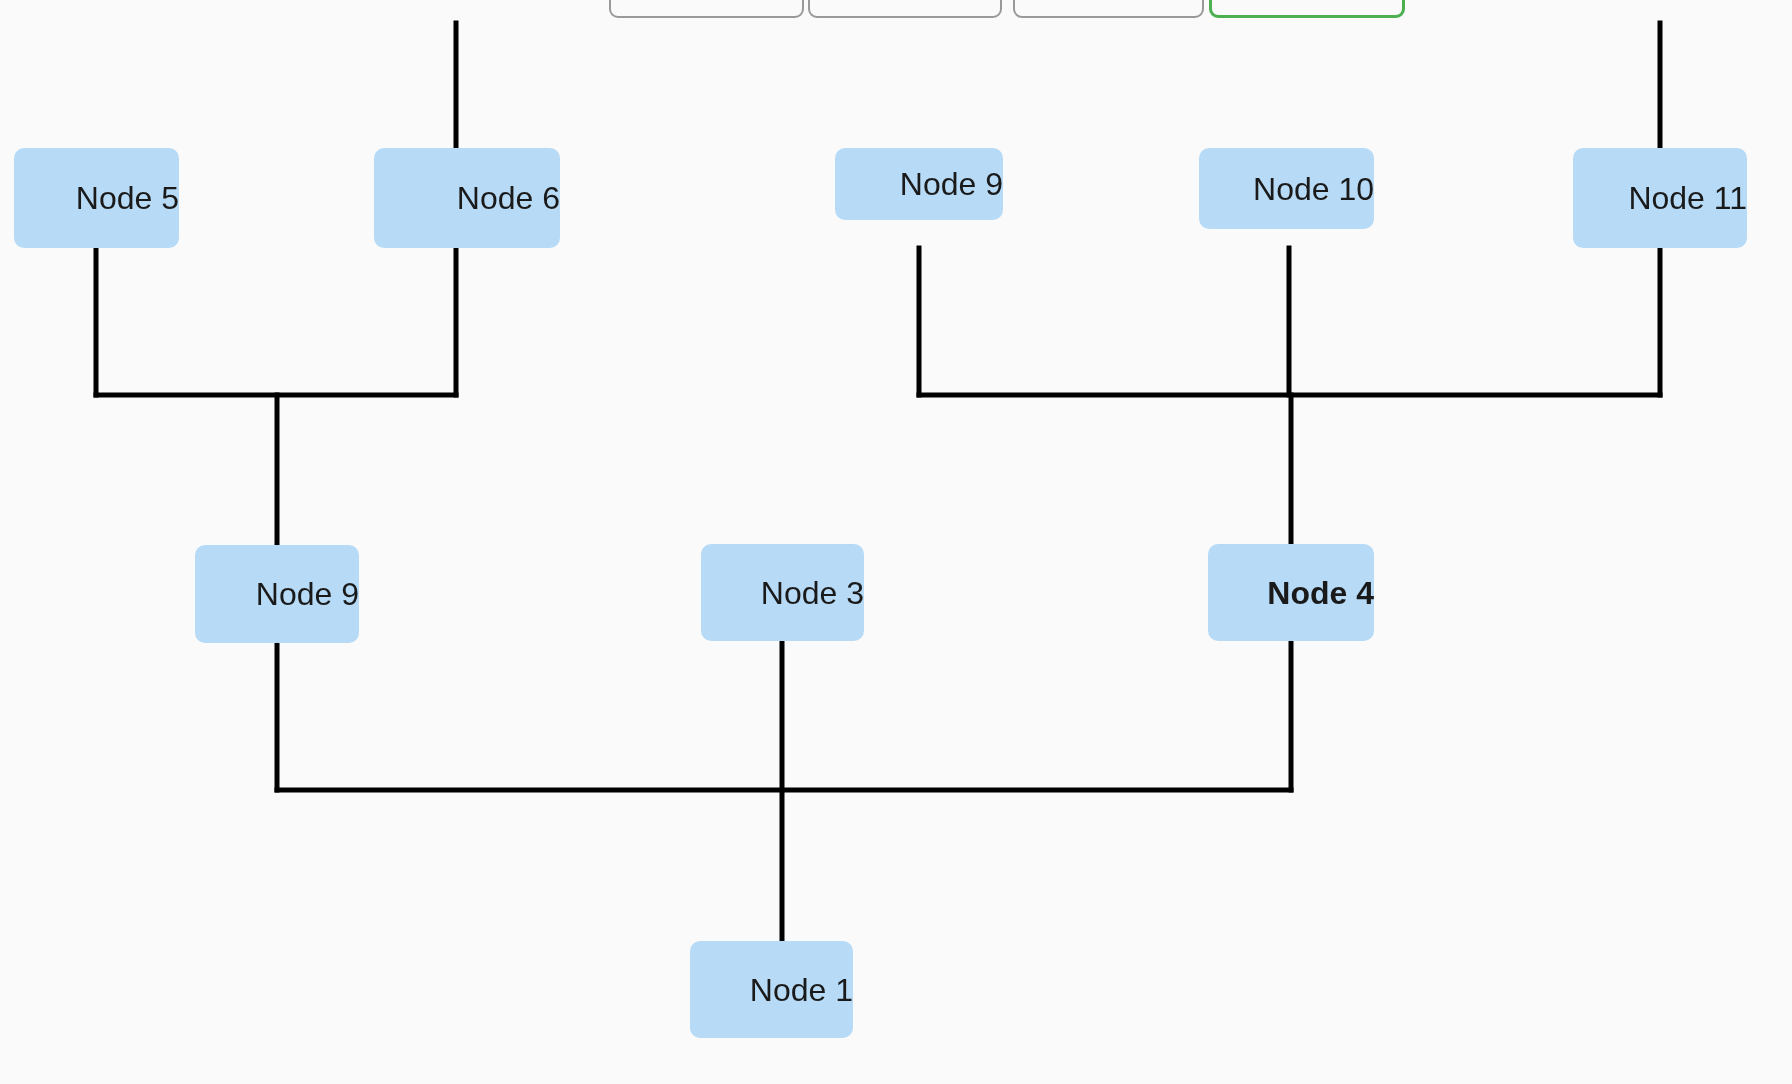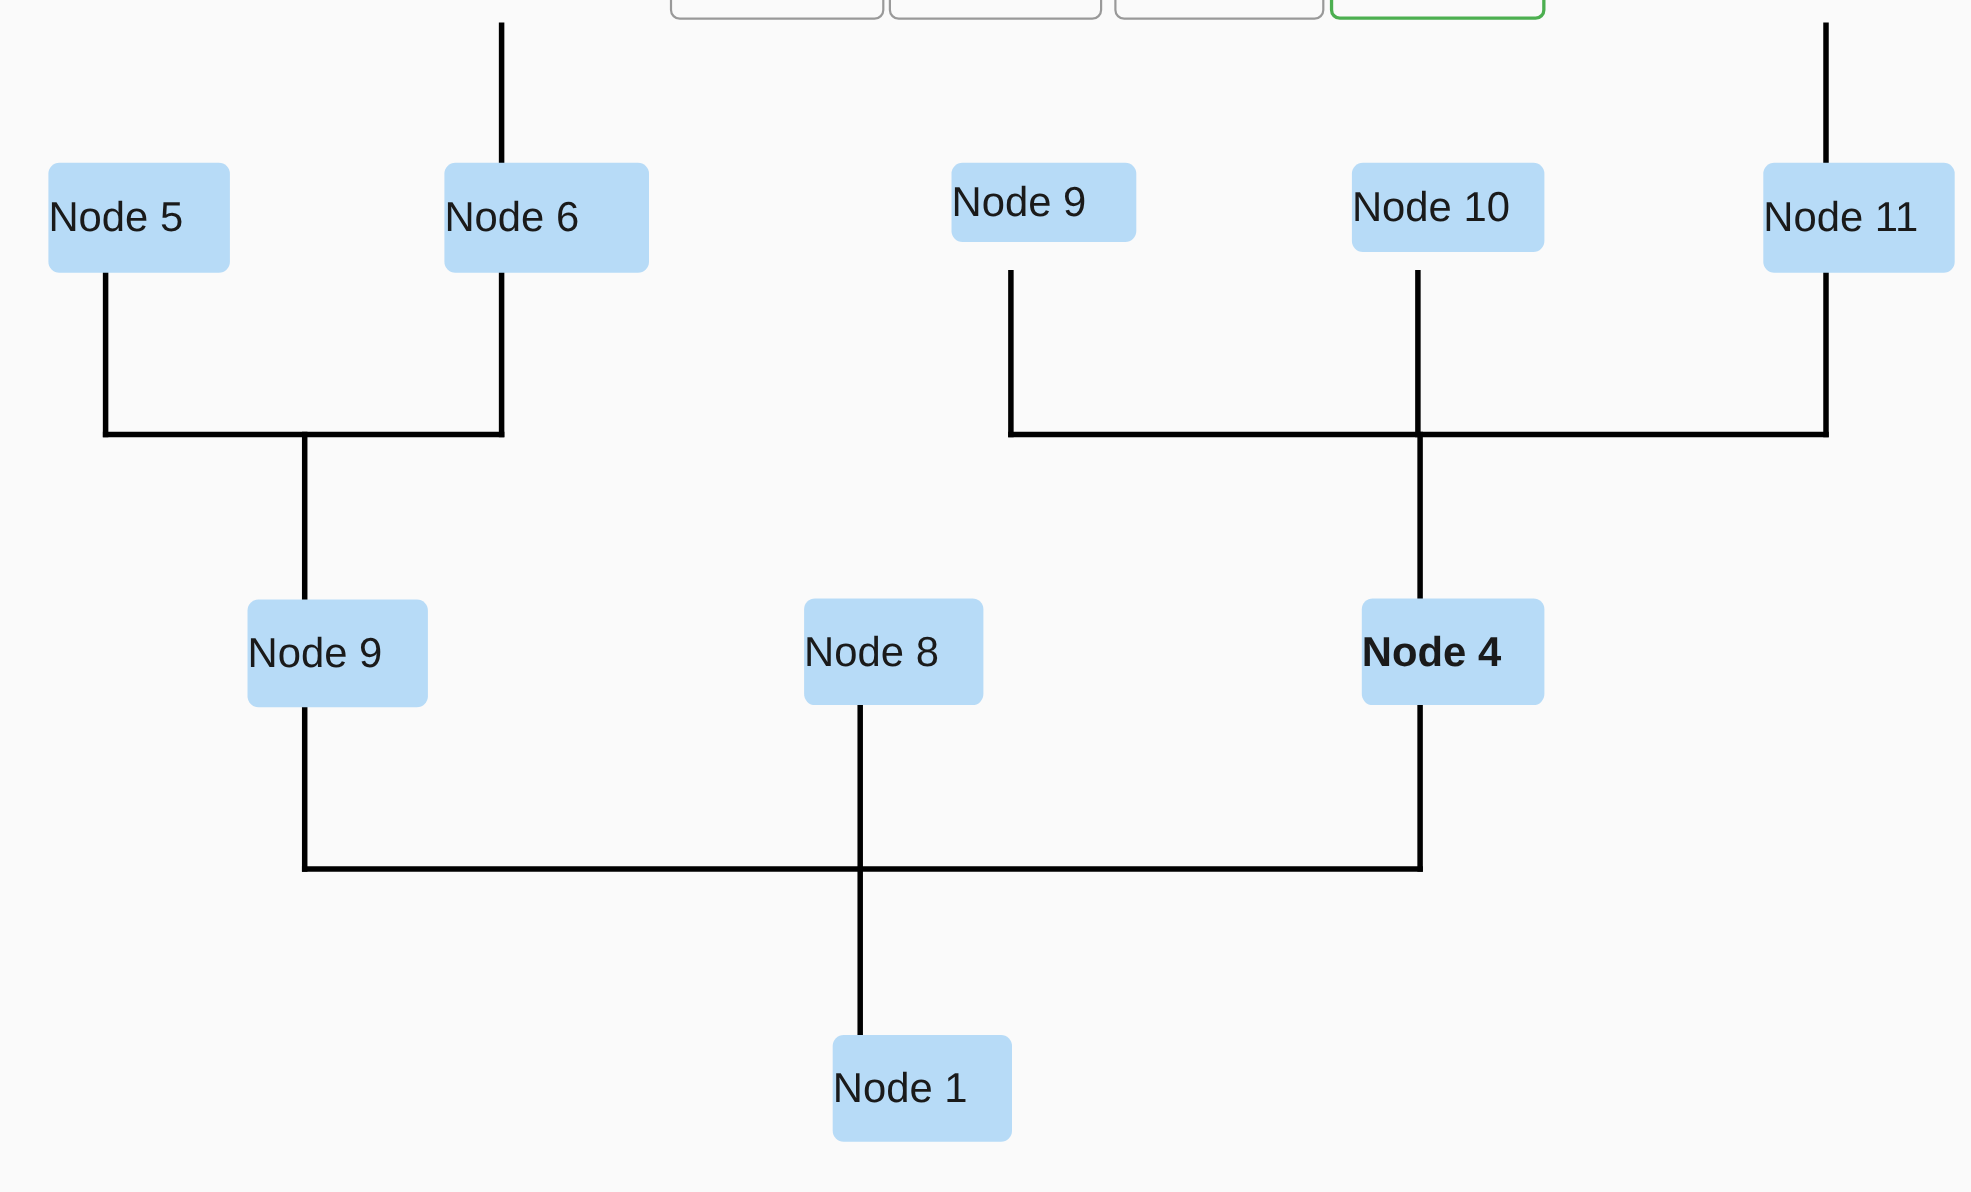--- a/index.html
+++ b/index.html
@@ -45,26 +45,25 @@
     width: 1792px;
     height: 1084px;
     pointer-events: none;
   }
   .tree-node {
     position: absolute;
     box-sizing: border-box;
     border-radius: 10px;
     display: flex;
     align-items: center;
-    justify-content: flex-start;
-    font-size: 38px;
+    justify-content: flex-end;
+    font-size: 32px;
     line-height: 1;
     cursor: pointer;
     user-select: none;
-    margin-left: 30px;
   }
 </style>
 </head>
 <body>
 
 <div class="stage">
 
   <svg class="connectors" xmlns="http://www.w3.org/2000/svg" id="connector-svg">
       <line x1="96" y1="248" x2="96" y2="395" stroke="#000000" stroke-width="5" stroke-linecap="square"></line>
       <line x1="96" y1="395" x2="456" y2="395" stroke="#000000" stroke-width="5" stroke-linecap="square"></line>
@@ -77,28 +76,28 @@
       <line x1="782" y1="640" x2="782" y2="941" stroke="#000000" stroke-width="5" stroke-linecap="square"></line>
       <line x1="919" y1="248" x2="919" y2="395" stroke="#000000" stroke-width="5" stroke-linecap="square"></line>
       <line x1="919" y1="395" x2="1660" y2="395" stroke="#000000" stroke-width="5" stroke-linecap="square"></line>
       <line x1="1289" y1="248" x2="1289" y2="395" stroke="#000000" stroke-width="5" stroke-linecap="square"></line>
       <line x1="1291" y1="395" x2="1291" y2="544" stroke="#000000" stroke-width="5" stroke-linecap="square"></line>
       <line x1="1660" y1="248" x2="1660" y2="395" stroke="#000000" stroke-width="5" stroke-linecap="square"></line>
       <line x1="1660" y1="23" x2="1660" y2="150" stroke="#000000" stroke-width="5" stroke-linecap="square"></line>
     </svg>
 
   <div id="nodes-layer">
-      <div class="tree-node" style="left: 727px; top: 941px; width: 163px; height: 97px; background: rgb(183, 219, 247); color: rgb(26, 26, 26);">
+      <div class="tree-node" style="left: 690px; top: 941px; width: 163px; height: 97px; background: rgb(183, 219, 247); color: rgb(26, 26, 26);">
         <span>Node 1</span>
       </div>
       <div class="tree-node" style="left: 195px; top: 545px; width: 164px; height: 98px; background: rgb(183, 219, 247); color: rgb(26, 26, 26);">
         <span>Node 9</span>
       </div>
       <div class="tree-node" style="left: 701px; top: 544px; width: 163px; height: 97px; background: rgb(183, 219, 247); color: rgb(26, 26, 26);">
-        <span>Node 8</span>
+        <span>Node 3</span>
       </div>
       <div class="tree-node" style="left: 1208px; top: 544px; width: 166px; height: 97px; background: rgb(183, 219, 247); color: rgb(26, 26, 26); font-weight: bold;">
         <span>Node 4</span>
       </div>
       <div class="tree-node" style="left: 14px; top: 148px; width: 165px; height: 100px; background: rgb(183, 219, 247); color: rgb(26, 26, 26);">
         <span>Node 5</span>
       </div>
       <div class="tree-node" style="left: 374px; top: 148px; width: 186px; height: 100px; background: rgb(183, 219, 247); color: rgb(26, 26, 26);">
         <span>Node 6</span>
       </div>

